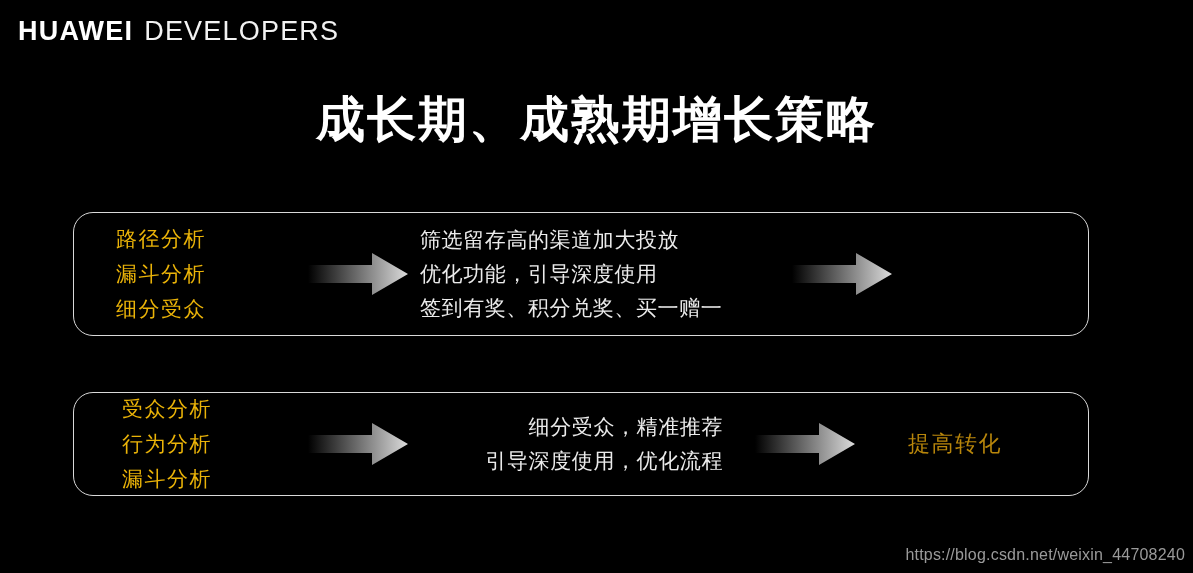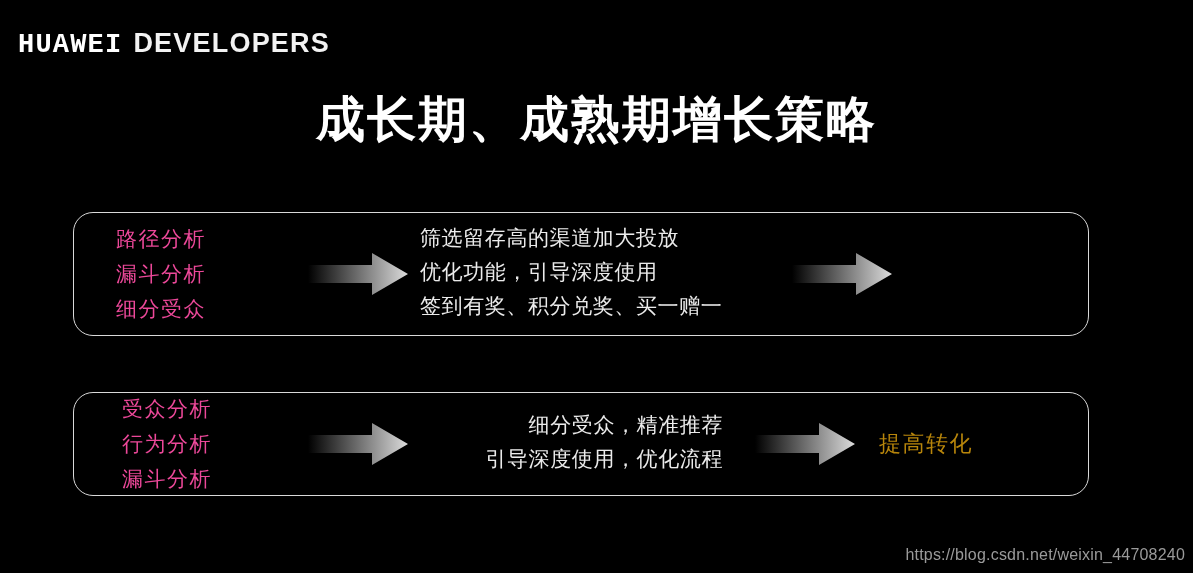--- a/index.html
+++ b/index.html
@@ -19,34 +19,33 @@
   
   #brand {
     position: absolute;
     left: 18px;
     top: 16px;
     display: flex;
     align-items: baseline;
     white-space: nowrap;
   }
   #brand .brand-bold {
-    font-family: Liberation Mono, monospace;
+    font-family: Liberation Sans, sans-serif;
     font-weight: 700;
     font-size: 27px;
     letter-spacing: 1.2px;
     color: #ffffff;
   }
   #brand .brand-light {
     font-family: "Liberation Sans", sans-serif;
-    font-weight: 700;
+    font-weight: 400;
     font-size: 27px;
     letter-spacing: 1.2px;
     color: #f2f2f2;
     margin-left: 11px;
-    margin-top: 12px;
   }
 
   
   #slide-title {
     position: absolute;
     left: 0;
     right: 0;
     top: 99px;
     text-align: center;
     font-family: Liberation Mono, monospace;
@@ -79,21 +78,21 @@
 
   
   .col-inputs {
     width: 182px;
     margin-left: 42px;
     flex: 0 0 auto;
   }
   .col-inputs .line {
     font-family: "Liberation Serif", "DejaVu Serif", serif;
     font-size: 21px;
-    color: #ec4899;
+    color: #eab308;
     line-height: 35px;
     letter-spacing: 1.5px;
     white-space: nowrap;
   }
   #box-mature .col-inputs {
     margin-left: 48px;
   }
 
   .col-actions {
     flex: 0 0 auto;
@@ -101,21 +100,21 @@
   #box-growth .col-actions {
     width: 330px;
     margin-left: 12px;
   }
   #box-mature .col-actions {
     width: 315px;
     margin-left: 0;
     text-align: right;
   }
   .col-actions .line {
-    font-family: Liberation Mono, monospace;
+    font-family: Liberation Serif, serif;
     font-size: 21px;
     color: #ebebeb;
     line-height: 34px;
     letter-spacing: 0.6px;
     white-space: nowrap;
   }
 
   .col-outcome {
     flex: 0 0 auto;
   }
@@ -123,21 +122,21 @@
     font-family: "Liberation Serif", "DejaVu Serif", serif;
     font-size: 22px;
     color: #b8860b;
     letter-spacing: 1.5px;
     white-space: nowrap;
   }
   #box-growth .col-outcome {
     margin-left: 50px;
   }
   #box-mature .col-outcome {
-    margin-left: 24px;
+    margin-left: 53px;
   }
 
   
   .arrow {
     flex: 0 0 auto;
     width: 100px;
     height: 44px;
   }
   #box-growth .arrow-1 { margin-left: 10px; }
   #box-growth .arrow-2 { margin-left: 42px; }

